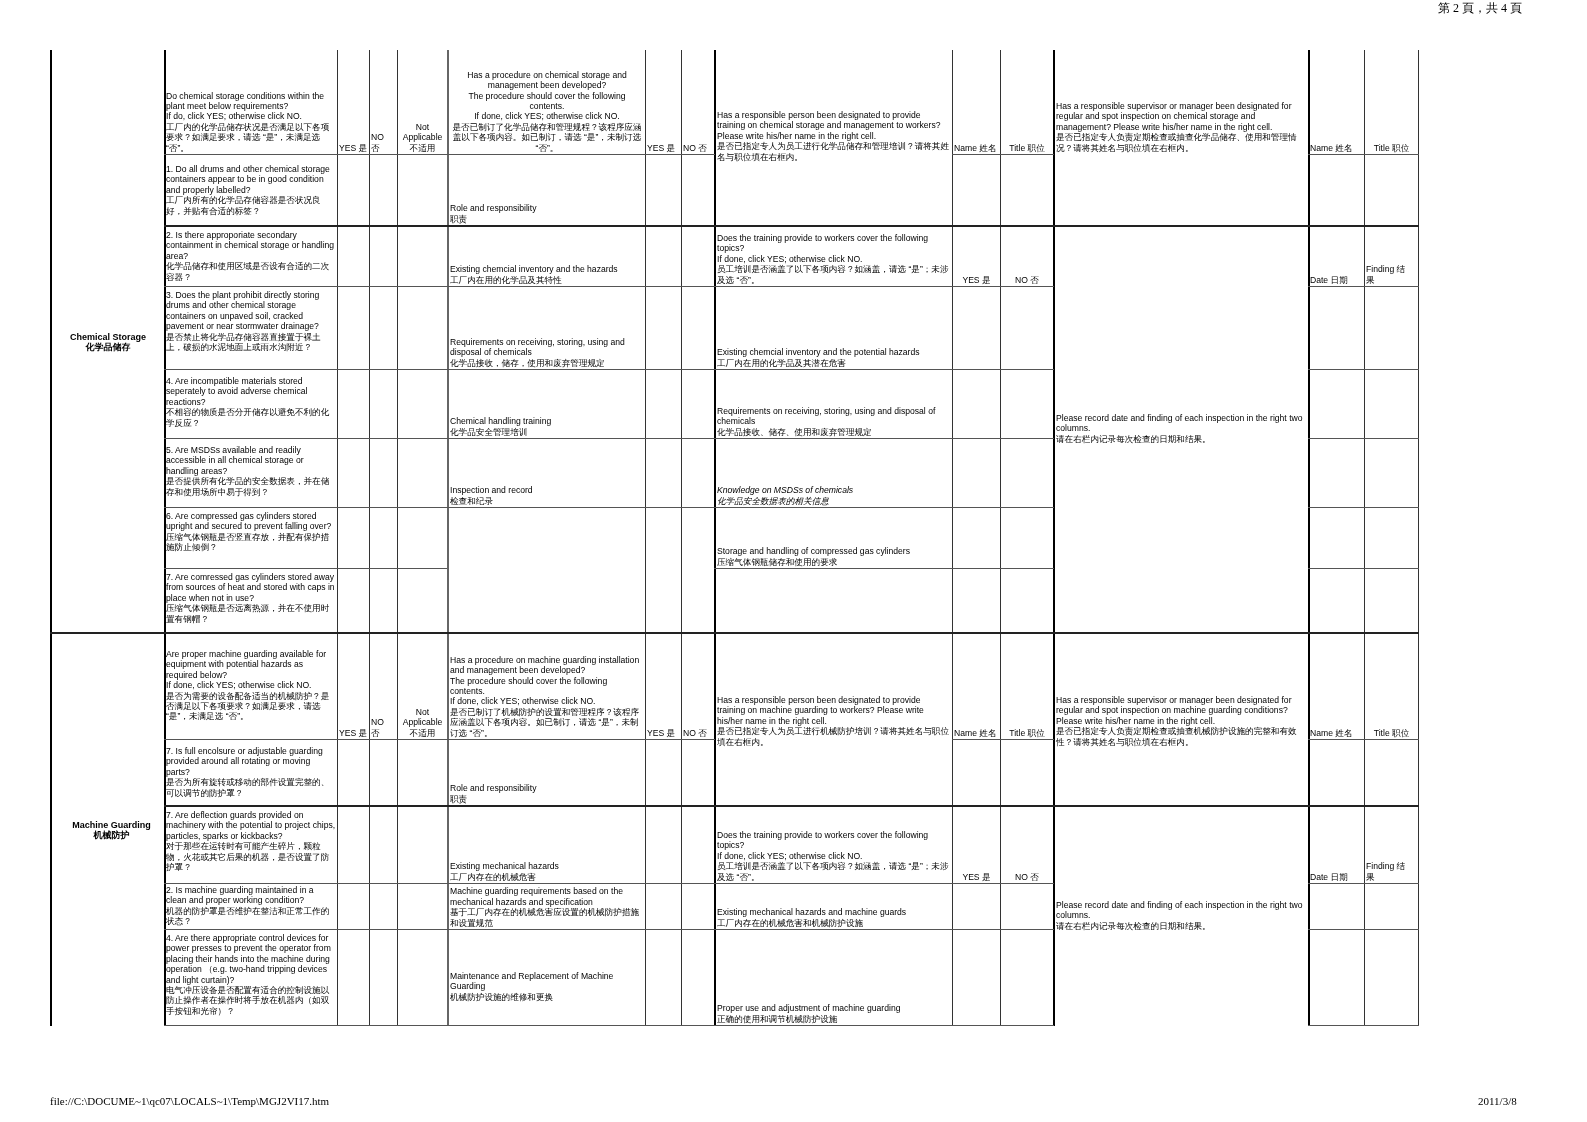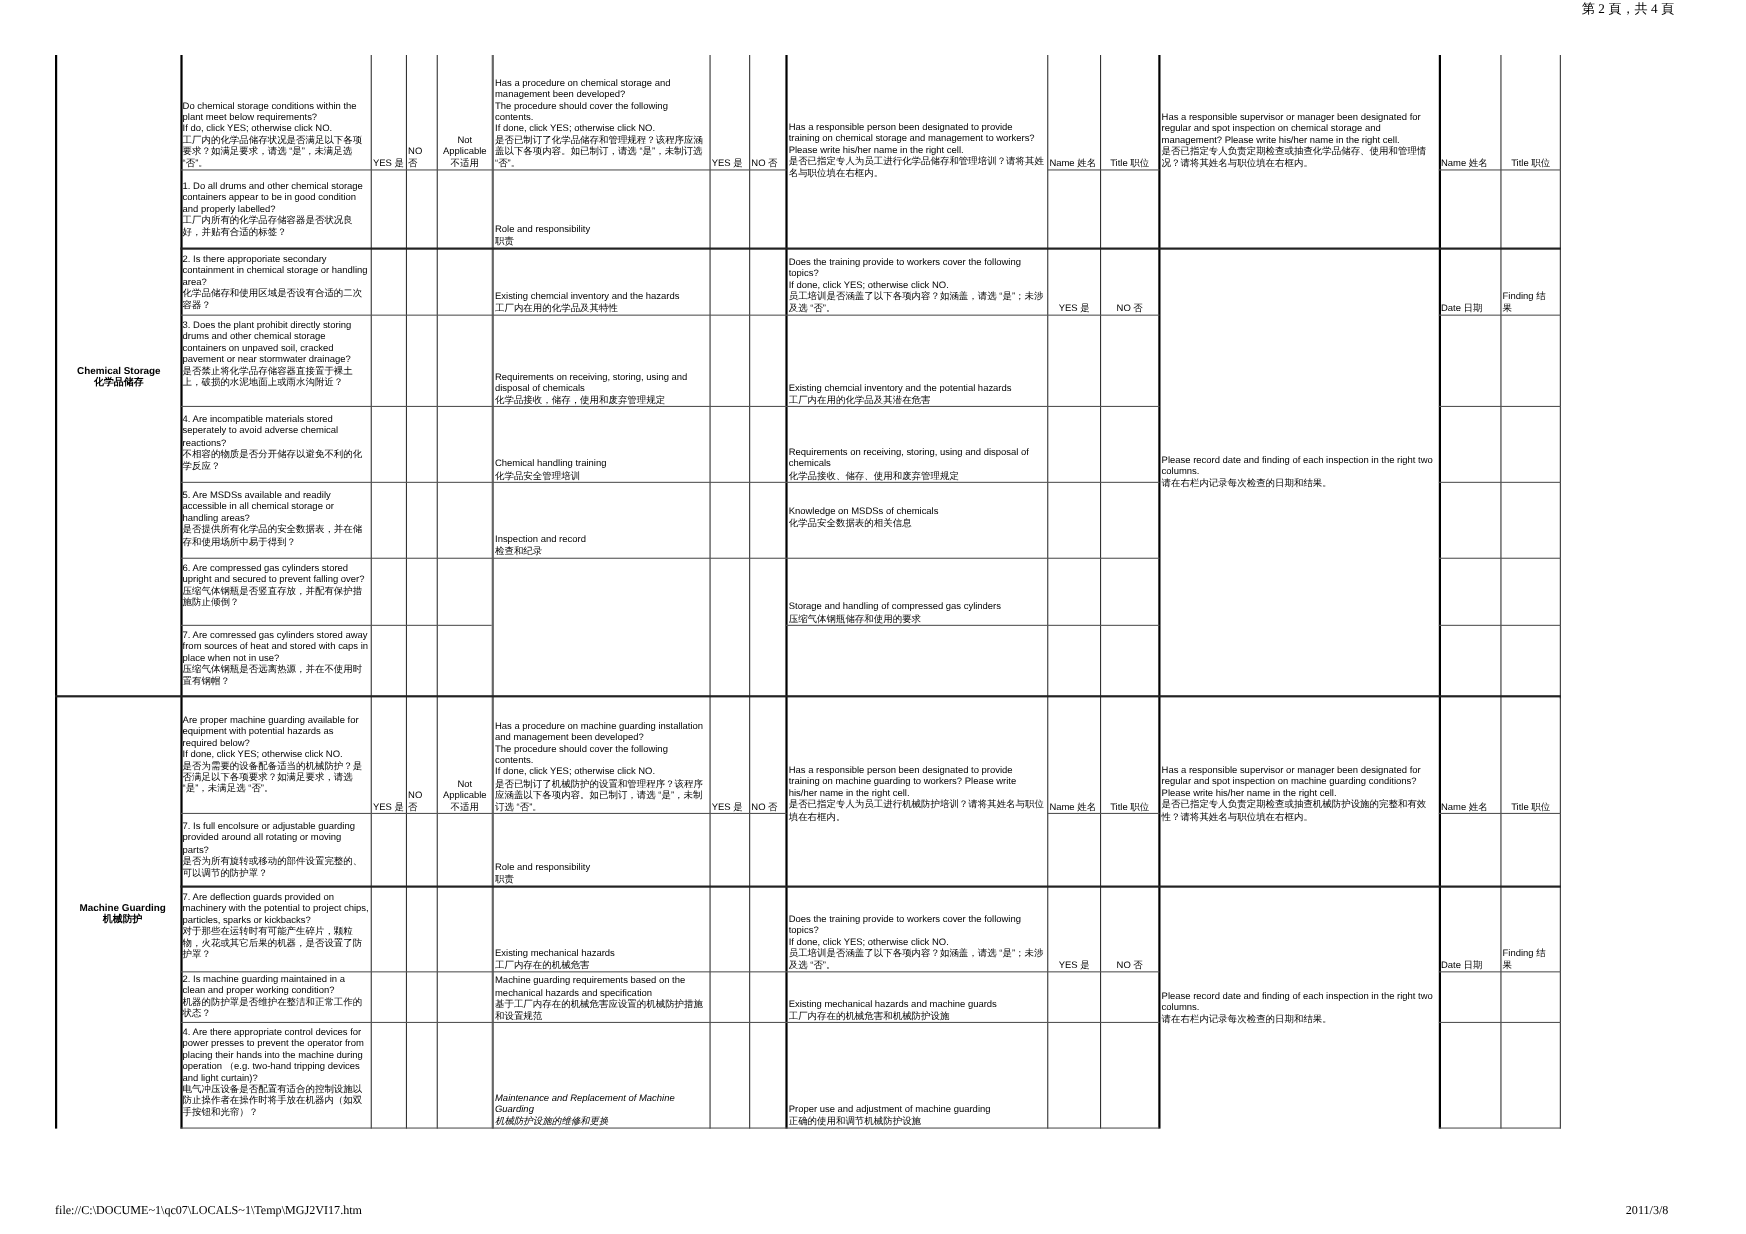--- a/index.html
+++ b/index.html
@@ -77,21 +77,21 @@
 
   <div class="cell" style="left:165px;top:51px;width:172px;height:103px;">Do chemical storage conditions within the plant meet below requirements?
 If do, click YES; otherwise click NO.
 工厂内的化学品储存状况是否满足以下各项要求？如满足要求，请选 “是”，未满足选 “否”。</div>
   <div class="cell" style="left:338px;top:51px;width:31px;height:103px;">YES 是</div>
   <div class="cell" style="left:370px;top:51px;width:27px;height:103px;">NO
 否</div>
   <div class="cell center" style="left:398px;top:51px;width:49px;height:103px;">Not
 Applicable
 不适用</div>
-  <div class="cell" style="left:449px;top:51px;width:196px;height:103px;">Has a procedure on chemical storage and management been developed?
+  <div class="cell" style="left:449px;top:51px;width:196px;height:103px;text-align:center;">Has a procedure on chemical storage and management been developed?
 The procedure should cover the following contents.
 If done, click YES; otherwise click NO.
 是否已制订了化学品储存和管理规程？该程序应涵盖以下各项内容。如已制订，请选 “是”，未制订选 “否”。</div>
   <div class="cell" style="left:646px;top:51px;width:35px;height:103px;">YES 是</div>
   <div class="cell" style="left:682px;top:51px;width:32px;height:103px;">NO 否</div>
   <div class="cell" style="left:716px;top:51px;width:236px;height:112px;justify-content:flex-end;padding-bottom:1px;">Has a responsible person been designated to provide training on chemical storage and management to workers? Please write his/her name in the right cell.
 是否已指定专人为员工进行化学品储存和管理培训？请将其姓名与职位填在右框内。</div>
   <div class="cell" style="left:953px;top:51px;width:47px;height:103px;">Name 姓名</div>
   <div class="cell center" style="left:1001px;top:51px;width:52px;height:103px;">Title 职位</div>
   <div class="cell" style="left:1055px;top:51px;width:253px;height:103px;">Has a responsible supervisor or manager been designated for regular and spot inspection on chemical storage and management?  Please write his/her name in the right cell.
@@ -131,21 +131,21 @@
 
   <div class="cell" style="left:716px;top:227px;width:236px;height:59px;">Does the training provide to workers cover the following topics?
 If done, click YES; otherwise click NO.
 员工培训是否涵盖了以下各项内容？如涵盖，请选 “是”；未涉及选 “否”。</div>
   <div class="cell center" style="left:953px;top:227px;width:47px;height:59px;">YES 是</div>
   <div class="cell center" style="left:1001px;top:227px;width:52px;height:59px;">NO 否</div>
   <div class="cell" style="left:716px;top:287px;width:236px;height:82px;">Existing chemcial inventory and the potential hazards
 工厂内在用的化学品及其潜在危害</div>
   <div class="cell" style="left:716px;top:370px;width:236px;height:68px;">Requirements on receiving, storing, using and disposal of chemicals
 化学品接收、储存、使用和废弃管理规定</div>
-  <div class="cell" style="left:716px;top:413px;width:236px;height:68px;">Knowledge on MSDSs of chemicals
+  <div class="cell" style="left:716px;top:439px;width:236px;height:68px;font-style:italic;">Knowledge on MSDSs of chemicals
 化学品安全数据表的相关信息</div>
   <div class="cell" style="left:716px;top:508px;width:236px;height:60px;">Storage and handling of compressed gas cylinders
 压缩气体钢瓶储存和使用的要求</div>
 
   <div class="cell" style="left:1055px;top:227px;width:253px;height:218px;">Please record date and finding of each inspection in the right two columns.
 请在右栏内记录每次检查的日期和结果。</div>
   <div class="cell" style="left:1309px;top:227px;width:55px;height:59px;">Date 日期</div>
   <div class="cell" style="left:1365px;top:227px;width:53px;height:59px;">Finding 结
 果</div>
 
@@ -188,21 +188,21 @@
   <div class="abs" style="left:338px;top:740px;width:31px;height:65px;"></div>
   <div class="abs" style="left:370px;top:740px;width:27px;height:65px;"></div>
   <div class="abs" style="left:398px;top:740px;width:49px;height:65px;"></div>
 
   <div class="cell" style="left:449px;top:740px;width:196px;height:65px;">Role and responsibility
 职责</div>
   <div class="cell" style="left:449px;top:807px;width:196px;height:76px;">Existing mechanical hazards
 工厂内存在的机械危害</div>
   <div class="cell" style="left:449px;top:884px;width:196px;height:45px;">Machine guarding requirements based on the mechanical hazards and specification
 基于工厂内存在的机械危害应设置的机械防护措施和设置规范</div>
-  <div class="cell" style="left:449px;top:930px;width:196px;height:95px;font-style:italic;">Maintenance and Replacement of Machine Guarding
+  <div class="cell" style="left:449px;top:908px;width:196px;height:95px;">Maintenance and Replacement of Machine Guarding
 机械防护设施的维修和更换</div>
 
   <div class="cell" style="left:716px;top:807px;width:236px;height:76px;">Does the training provide to workers cover the following topics?
 If done, click YES; otherwise click NO.
 员工培训是否涵盖了以下各项内容？如涵盖，请选 “是”；未涉及选 “否”。</div>
   <div class="cell center" style="left:953px;top:807px;width:47px;height:76px;">YES 是</div>
   <div class="cell center" style="left:1001px;top:807px;width:52px;height:76px;">NO 否</div>
   <div class="cell" style="left:716px;top:884px;width:236px;height:45px;">Existing mechanical hazards and machine guards
 工厂内存在的机械危害和机械防护设施</div>
   <div class="cell" style="left:716px;top:930px;width:236px;height:95px;">Proper use and adjustment of machine guarding

